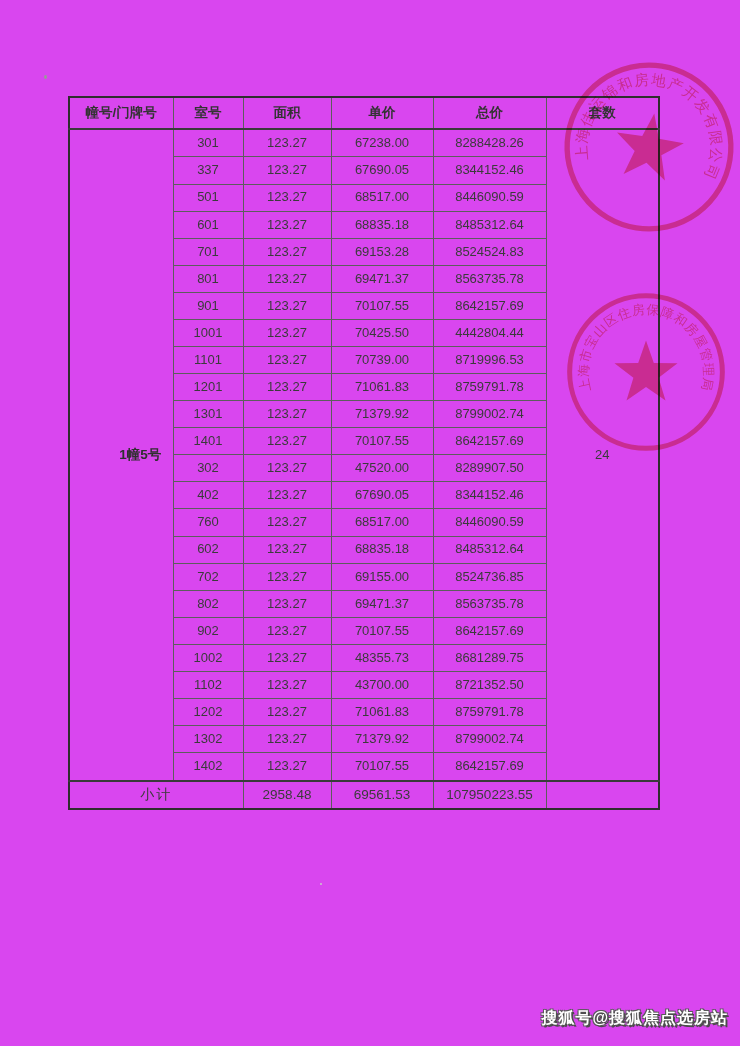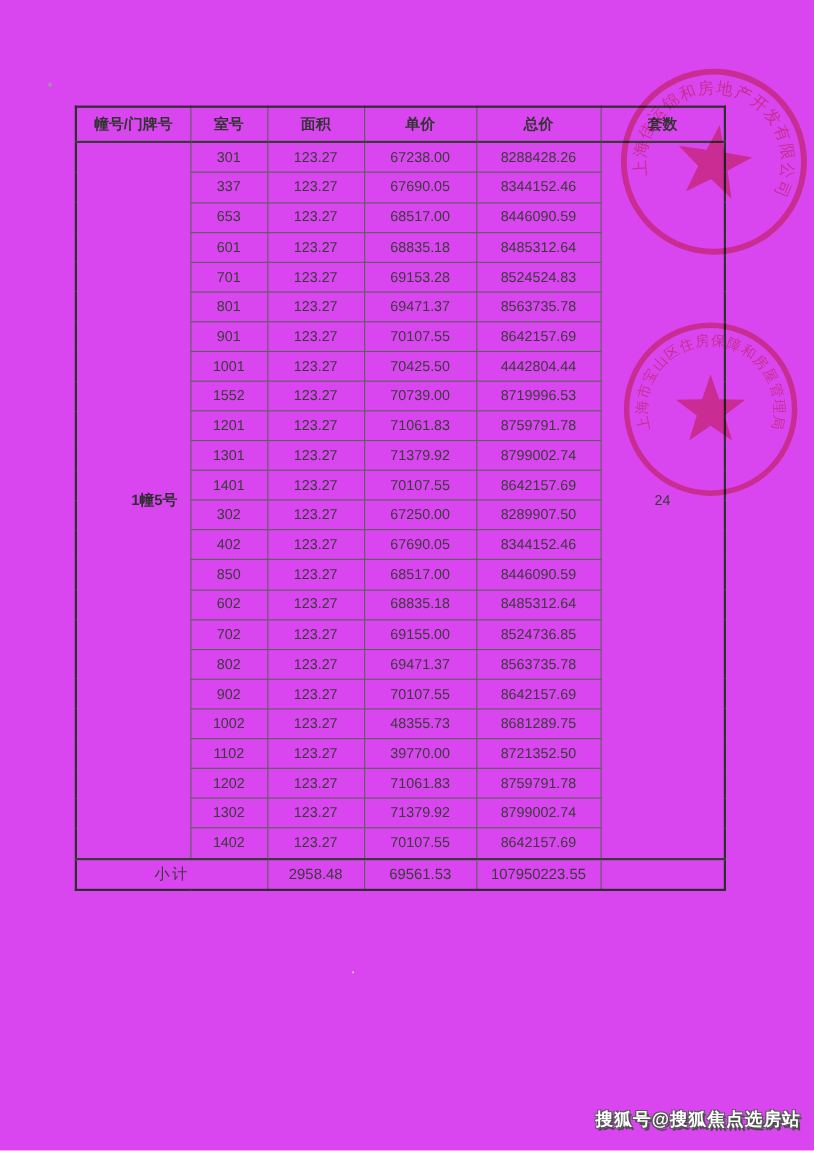--- a/index.html
+++ b/index.html
@@ -100,21 +100,21 @@
           <td>8288428.26</td>
           <td rowspan="24">24</td>
         </tr>
         <tr>
           <td>337</td>
           <td>123.27</td>
           <td>67690.05</td>
           <td>8344152.46</td>
         </tr>
         <tr>
-          <td>653</td>
+          <td>501</td>
           <td>123.27</td>
           <td>68517.00</td>
           <td>8446090.59</td>
         </tr>
         <tr>
           <td>601</td>
           <td>123.27</td>
           <td>68835.18</td>
           <td>8485312.64</td>
         </tr>
@@ -136,21 +136,21 @@
           <td>70107.55</td>
           <td>8642157.69</td>
         </tr>
         <tr>
           <td>1001</td>
           <td>123.27</td>
           <td>70425.50</td>
           <td>4442804.44</td>
         </tr>
         <tr>
-          <td>1552</td>
+          <td>1101</td>
           <td>123.27</td>
           <td>70739.00</td>
           <td>8719996.53</td>
         </tr>
         <tr>
           <td>1201</td>
           <td>123.27</td>
           <td>71061.83</td>
           <td>8759791.78</td>
         </tr>
@@ -162,31 +162,31 @@
         </tr>
         <tr>
           <td>1401</td>
           <td>123.27</td>
           <td>70107.55</td>
           <td>8642157.69</td>
         </tr>
         <tr>
           <td>302</td>
           <td>123.27</td>
-          <td>67250.00</td>
+          <td>47520.00</td>
           <td>8289907.50</td>
         </tr>
         <tr>
           <td>402</td>
           <td>123.27</td>
           <td>67690.05</td>
           <td>8344152.46</td>
         </tr>
         <tr>
-          <td>850</td>
+          <td>760</td>
           <td>123.27</td>
           <td>68517.00</td>
           <td>8446090.59</td>
         </tr>
         <tr>
           <td>602</td>
           <td>123.27</td>
           <td>68835.18</td>
           <td>8485312.64</td>
         </tr>
@@ -210,21 +210,21 @@
         </tr>
         <tr>
           <td>1002</td>
           <td>123.27</td>
           <td>48355.73</td>
           <td>8681289.75</td>
         </tr>
         <tr>
           <td>1102</td>
           <td>123.27</td>
-          <td>39770.00</td>
+          <td>43700.00</td>
           <td>8721352.50</td>
         </tr>
         <tr>
           <td>1202</td>
           <td>123.27</td>
           <td>71061.83</td>
           <td>8759791.78</td>
         </tr>
         <tr>
           <td>1302</td>

